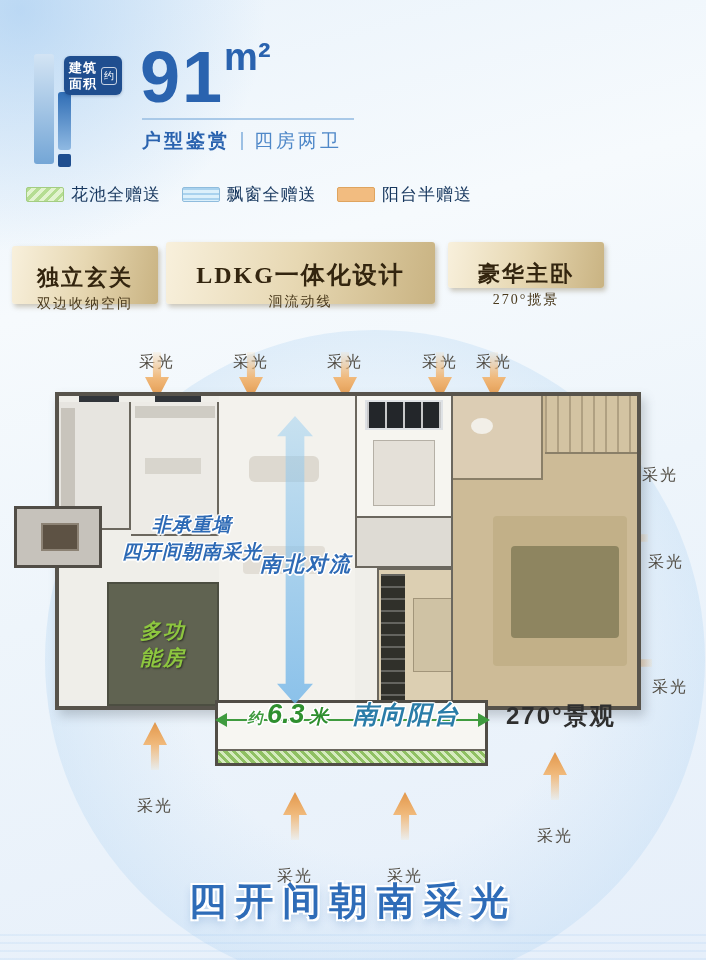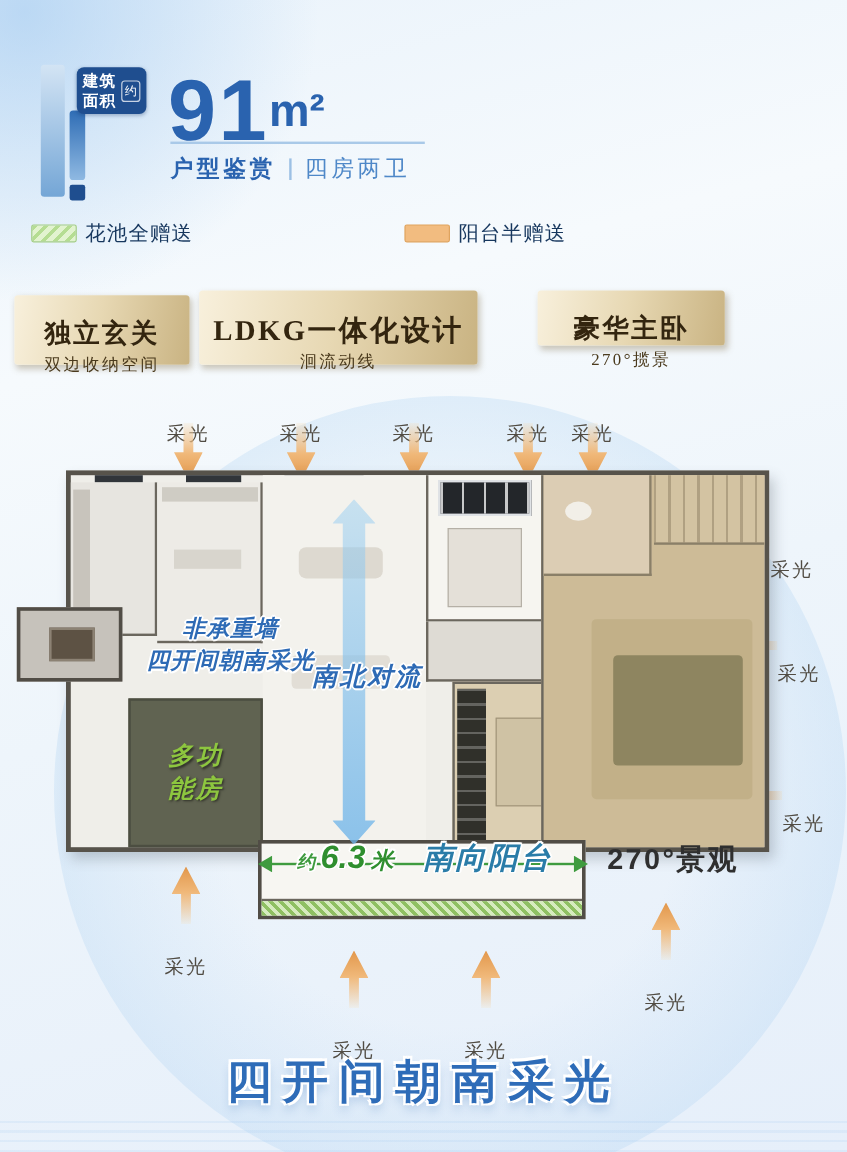--- a/index.html
+++ b/index.html
@@ -16,21 +16,21 @@
 
   
   .bar { position:absolute; border-radius:3px; }
   .bar-a { left:34px; top:54px; width:20px; height:110px; background:linear-gradient(180deg,#d3e4f4,#74a6d6); }
   .bar-b { left:58px; top:92px; width:13px; height:58px; background:linear-gradient(180deg,#2f6db5,#8fb9e2); }
   .bar-c { left:58px; top:154px; width:13px; height:13px; background:#1f4e8f; border-radius:2px; }
   .badge { position:absolute; left:64px; top:56px; background:#1f4e8f; color:#fff; border-radius:6px;
            padding:4px 5px; display:flex; align-items:center; gap:4px; box-shadow:0 1px 3px rgba(30,60,110,.3); }
   .badge-main { font-size:13px; line-height:1.2; font-weight:bold; letter-spacing:1px; }
   .badge-approx { font-size:10px; border:1px solid rgba(255,255,255,.75); border-radius:3px; padding:1px 2px; }
-  .area { position:absolute; left:140px; top:52px; display:flex; align-items:center; color:#2a63af; }
+  .area { position:absolute; left:140px; top:36px; display:flex; align-items:flex-start; color:#2a63af; }
   .area-num { font-size:72px; font-weight:bold; letter-spacing:2px; }
   .area-unit { font-size:38px; font-weight:bold; margin-left:0; }
   .subtitle { position:absolute; left:142px; top:118px; width:212px; border-top:2px solid #a9c9e8;
               padding-top:8px; display:flex; align-items:center; gap:11px; }
   .sub-l { font-size:19px; color:#2a63af; letter-spacing:3px; font-weight:600; }
   .sub-div { width:2px; height:18px; background:#9cc0e4; }
   .sub-r { font-size:19px; color:#4f88c8; letter-spacing:3px; }
 
   
   .legend { position:absolute; left:26px; top:183px; width:446px; display:flex; justify-content:space-between; }
@@ -41,21 +41,21 @@
   .sw-blue   { background: repeating-linear-gradient(180deg,#a9d2ee 0 2px,#dcf0fb 2px 5px); border:1px solid #8fbcdd; }
   .sw-orange { background:#f2bc80; border:1px solid #dfa45f; }
 
   
   .callout { position:absolute; text-align:center; color:#33250f; border-radius:3px; padding-top:17px;
              background: linear-gradient(100deg,#f8f0dc 0%, #e7d8b3 48%, #c9b382 100%);
              box-shadow: 2px 3px 5px rgba(120,100,60,.35); font-family:"Liberation Serif", serif; }
   .co-title { font-weight:bold; letter-spacing:2px; }
   .co-sub { font-size:14px; letter-spacing:2px; color:#4a3a1d; margin-top:2px; }
   .c1 { left:12px;  top:246px; width:146px; height:58px; }  .c1 .co-title { font-size:22px; }
-  .c2 { left:166px; top:242px; width:232px; height:62px; }  .c2 .co-title { font-size:24px; }
+  .c2 { left:166px; top:242px; width:269px; height:62px; }  .c2 .co-title { font-size:24px; }
   .c3 { left:448px; top:242px; width:156px; height:46px; }  .c3 .co-title { font-size:22px; }
 
   
   .arr-v { position:absolute; width:24px; height:48px;
            background: linear-gradient(180deg, rgba(246,224,186,.2) 0%, #f0b879 55%, #e2974b 100%);
            clip-path: polygon(33% 0, 67% 0, 67% 52%, 100% 52%, 50% 100%, 0 52%, 33% 52%); }
   .arr-up { transform: rotate(180deg); }
   .arr-left { position:absolute; width:46px; height:22px;
            background: linear-gradient(270deg, rgba(246,224,186,.2) 0%, #f0b879 55%, #e2974b 100%);
            clip-path: polygon(0 50%, 46% 0, 46% 33%, 100% 33%, 100% 67%, 46% 67%, 46% 100%); }
@@ -160,20 +160,24 @@
     <span class="sub-div"></span>
     <span class="sub-r">四房两卫</span>
   </div>
 
   <div class="legend">
     <div class="legend-item">
       <span class="sw sw-green"></span>
       <span class="legend-label">花池全赠送</span>
     </div>
     <div class="legend-item">
+      <span class="sw sw-blue"></span>
+      <span class="legend-label">飘窗全赠送</span>
+    </div>
+    <div class="legend-item">
       <span class="sw sw-orange"></span>
       <span class="legend-label">阳台半赠送</span>
     </div>
   </div>
 
   <div class="callout c1">
     <div class="co-title">独立玄关</div>
     <div class="co-sub">双边收纳空间</div>
   </div>
   <div class="callout c2">

